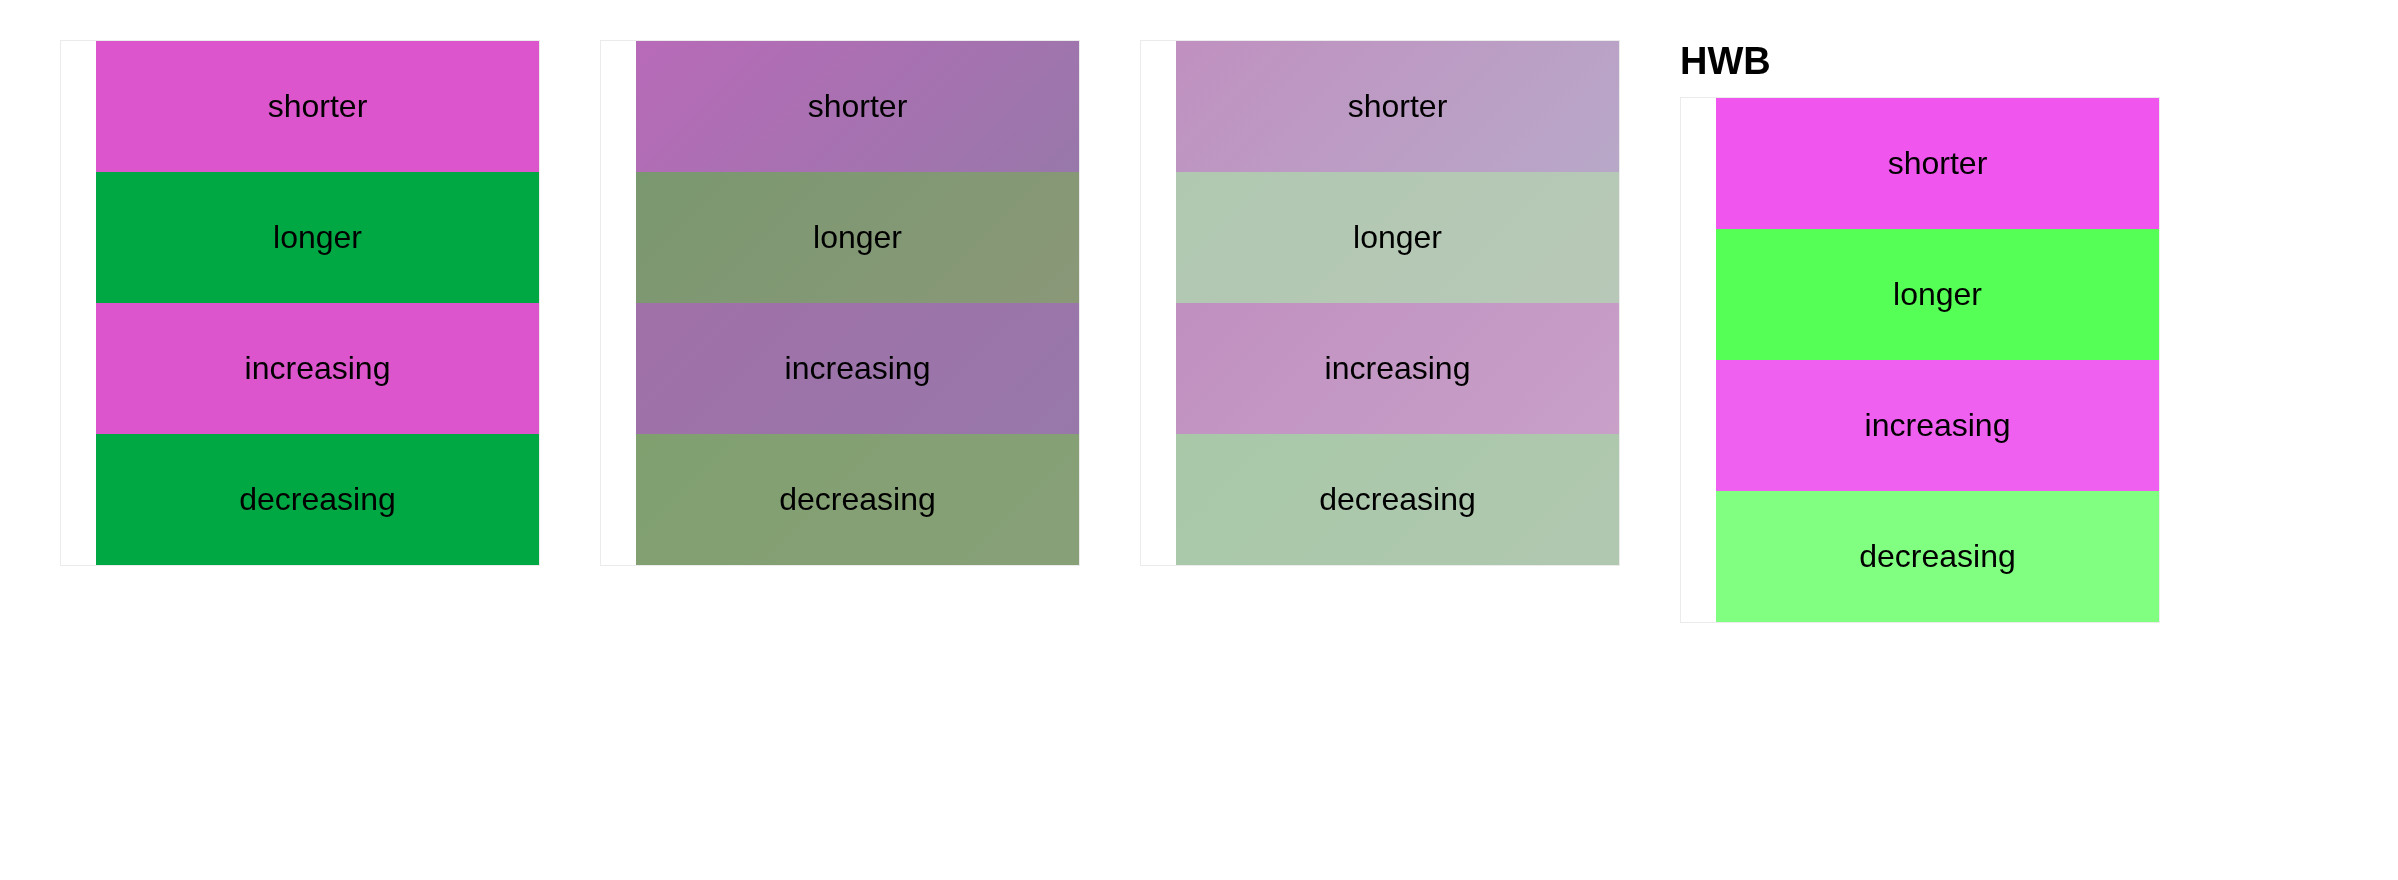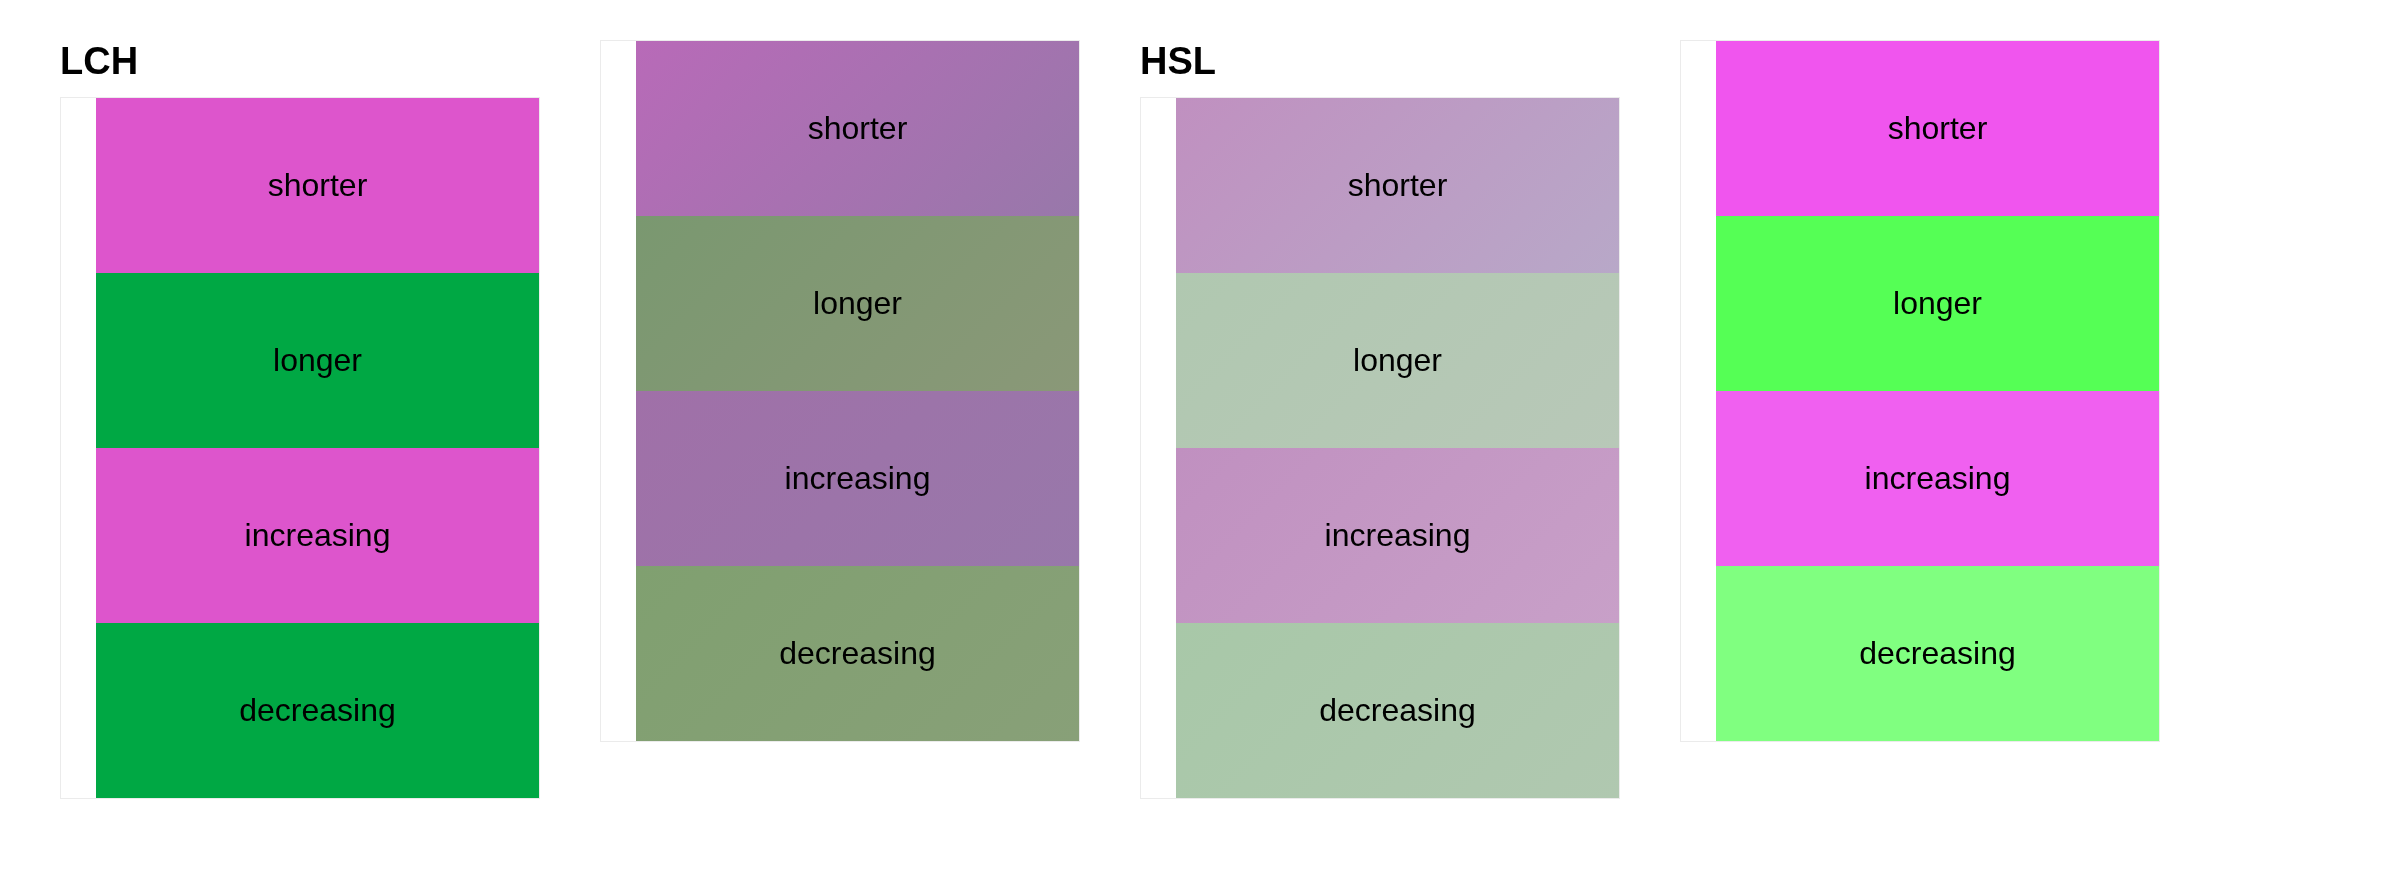--- a/index.html
+++ b/index.html
@@ -32,21 +32,21 @@
     .color-card {
       display: flex;
       flex-direction: column;
       overflow: hidden;
       border: 1px solid rgba(0,0,0,0.08);
     }
     .color-cell {
       display: flex;
       align-items: center;
       justify-content: center;
-      height: 175px;
+      height: 131px;
       font-size: 32px;
       font-weight: 500;
       color: #000000;
       margin-left: 35px;
     }
 
     
     .lch-shorter {
       background: #e060c0;
     }
@@ -132,46 +132,45 @@
     .hwb-shorter  { background: #f055ee; }
     .hwb-longer   { background: #55ff55; }
     .hwb-increasing { background: linear-gradient(to right, #f055ee, #ff80f0); background: #f060f0; }
     .hwb-decreasing { background: #80ff80; }
   </style>
 </head>
 <body>
 
 <div class="page-container">
 <div class="color-group">
-      <div class="group-title">LCH</div>
       <div class="color-card">
         <div class="color-cell lch-shorter">shorter</div>
         <div class="color-cell lch-longer">longer</div>
         <div class="color-cell lch-increasing">increasing</div>
         <div class="color-cell lch-decreasing">decreasing</div>
       </div>
     </div>
     <div class="color-group">
       <div class="color-card">
         <div class="color-cell oklch-shorter">shorter</div>
         <div class="color-cell oklch-longer">longer</div>
         <div class="color-cell oklch-increasing">increasing</div>
         <div class="color-cell oklch-decreasing">decreasing</div>
       </div>
     </div>
     <div class="color-group">
-      <div class="group-title">HSL</div>
       <div class="color-card">
         <div class="color-cell hsl-shorter">shorter</div>
         <div class="color-cell hsl-longer">longer</div>
         <div class="color-cell hsl-increasing">increasing</div>
         <div class="color-cell hsl-decreasing">decreasing</div>
       </div>
     </div>
     <div class="color-group">
+      <div class="group-title">HWB</div>
       <div class="color-card">
         <div class="color-cell hwb-shorter">shorter</div>
         <div class="color-cell hwb-longer">longer</div>
         <div class="color-cell hwb-increasing">increasing</div>
         <div class="color-cell hwb-decreasing">decreasing</div>
       </div>
     </div>
   </div>
 
 </body></html>

